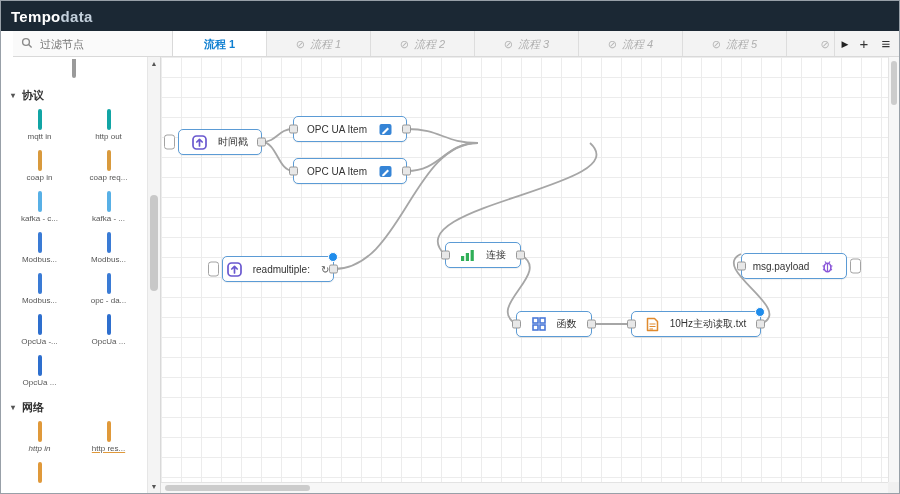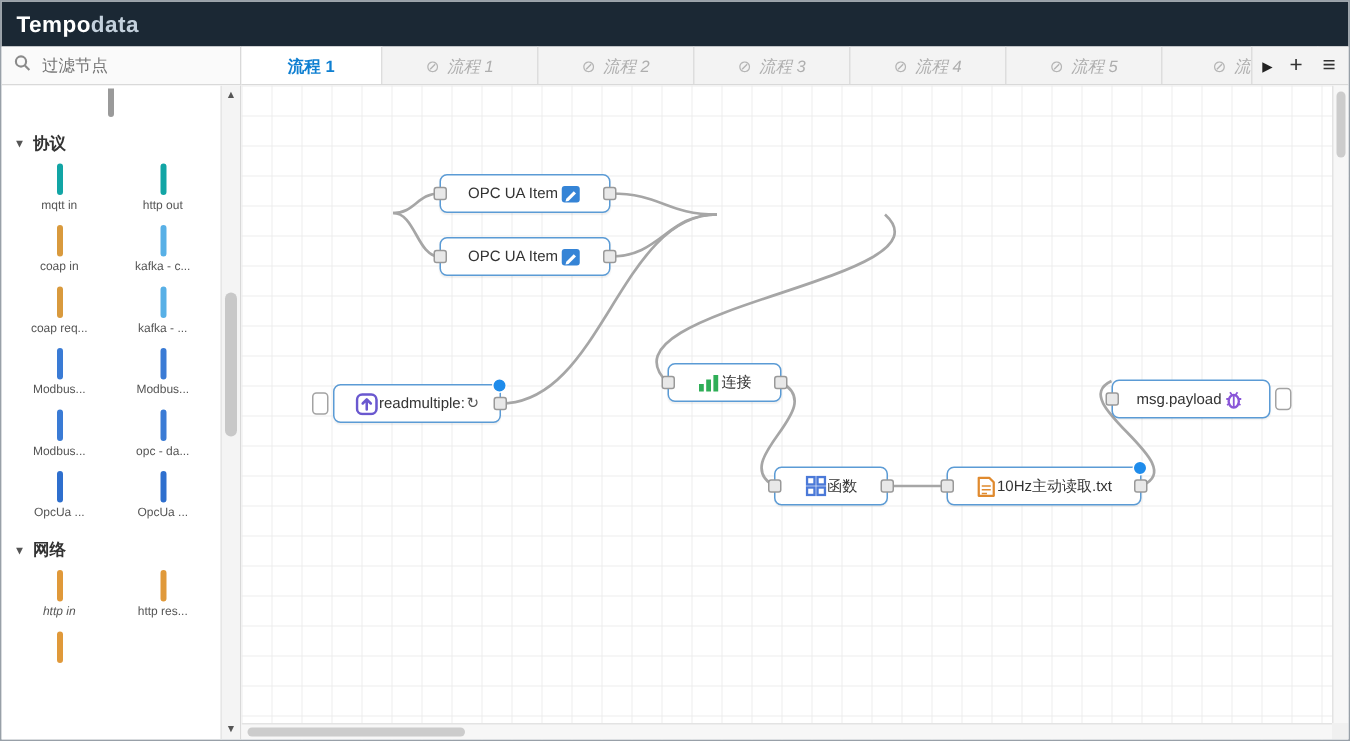--- a/index.html
+++ b/index.html
@@ -6,21 +6,21 @@
   .app{position:relative;width:900px;height:494px;font-family:"Liberation Sans",sans-serif;
        border:1px solid #98a0a8;box-sizing:border-box;overflow:hidden;background:#fff;}
 
   
   .topbar{position:absolute;left:0;top:0;right:0;height:30px;background:#1b2834;
           display:flex;align-items:center;padding-left:10px;box-sizing:border-box;}
   .brand{font-size:15px;font-weight:bold;color:#fff;letter-spacing:.3px;}
   .brand .b2{color:#c3d0dc;}
 
   
-  .subbar{position:absolute;left:0;top:30px;right:0;height:26px;display:flex;}
+  .subbar{position:absolute;left:12px;top:30px;right:0;height:26px;display:flex;}
   .search{width:160px;box-sizing:border-box;background:#fafafa;border-right:1px solid #d9d9d9;
           border-bottom:1px solid #d9d9d9;display:flex;align-items:center;gap:5px;padding:0 8px;}
   .search input{border:none;background:transparent;outline:none;font-size:11px;color:#666;width:100%;
           font-family:"Liberation Sans",sans-serif;}
   .tabbar{flex:1;background:#f3f3f3;border-bottom:1px solid #d9d9d9;display:flex;position:relative;overflow:hidden;}
   .tab{box-sizing:border-box;height:26px;display:flex;align-items:center;justify-content:center;
        font-size:11px;border-right:1px solid #ddd;padding:0 8px;white-space:nowrap;cursor:pointer;}
   .tab.active{background:#fff;color:#0e7fd1;font-weight:bold;width:94px;flex:none;}
   .tab.disabled{color:#aeaeae;font-style:italic;width:104px;flex:none;gap:5px;}
   .tab.disabled .dicon{font-style:normal;font-size:11px;color:#b5b5b5;}
@@ -52,21 +52,21 @@
 
   
   .canvas{position:absolute;left:160px;top:56px;right:0;bottom:0;background:#fff;overflow:hidden;
           background-image:linear-gradient(#ececec 1px,transparent 1px),
                            linear-gradient(90deg,#ececec 1px,transparent 1px);
           background-size:20px 20px;}
   .wires{position:absolute;left:0;top:0;}
   .wires path{fill:none;stroke:#a6a6a6;stroke-width:1.8px;}
 
   .node{position:absolute;height:26px;background:#fff;border:1.5px solid #5b9bd5;border-radius:5px;
-        box-sizing:border-box;display:flex;align-items:center;justify-content:center;gap:1px;
+        box-sizing:border-box;display:flex;align-items:center;justify-content:center;gap:11px;
         font-size:10px;color:#333;padding:0 6px;box-shadow:0 1px 1px rgba(0,0,0,.06);cursor:move;}
   .nlabel{white-space:nowrap;}
   .nicon{display:flex;align-items:center;}
   .repeat{font-size:10px;color:#555;}
   .port{position:absolute;width:9px;height:9px;background:#e8e8e8;border:1px solid #999;border-radius:2px;
         top:50%;transform:translateY(-50%);box-sizing:border-box;cursor:crosshair;}
   .port.in{left:-5px;} .port.out{right:-5px;}
   .nbtn{position:absolute;width:11px;height:15px;background:#fff;border:1.5px solid #a3a3a3;border-radius:3px;
         top:50%;transform:translateY(-50%);box-sizing:border-box;cursor:pointer;}
   .nbtn.left{left:-15px;} .nbtn.right{right:-15px;}
@@ -144,39 +144,40 @@
 
       <div class="psec">
         <span class="chev">▾</span>
         <span>协议</span>
       </div>
 
       <div class="pal-grid">
         <div class="pal-item" style="color: rgb(18, 165, 165);"><span class="pal-icon"></span><span class="pal-label">mqtt in</span></div>
         <div class="pal-item" style="color: rgb(18, 165, 165);"><span class="pal-icon"></span><span class="pal-label">http out</span></div>
         <div class="pal-item" style="color: rgb(217, 154, 61);"><span class="pal-icon"></span><span class="pal-label">coap in</span></div>
+        <div class="pal-item" style="color: rgb(217, 154, 61);"><span class="pal-icon"></span><span class="pal-label">coap req...</span></div>
         <div class="pal-item" style="color: rgb(88, 176, 230);"><span class="pal-icon"></span><span class="pal-label">kafka - c...</span></div>
-        <div class="pal-item" style="color: rgb(217, 154, 61);"><span class="pal-icon"></span><span class="pal-label">coap req...</span></div>
         <div class="pal-item" style="color: rgb(88, 176, 230);"><span class="pal-icon"></span><span class="pal-label">kafka - ...</span></div>
         <div class="pal-item" style="color: rgb(58, 123, 213);"><span class="pal-icon"></span><span class="pal-label">Modbus...</span></div>
         <div class="pal-item" style="color: rgb(58, 123, 213);"><span class="pal-icon"></span><span class="pal-label">Modbus...</span></div>
         <div class="pal-item" style="color: rgb(58, 123, 213);"><span class="pal-icon"></span><span class="pal-label">Modbus...</span></div>
         <div class="pal-item" style="color: rgb(58, 123, 213); text-align: center;"><span class="pal-icon"></span><span class="pal-label">opc - da...</span></div>
+        <div class="pal-item" style="color: rgb(46, 111, 206);"><span class="pal-icon"></span><span class="pal-label">OpcUa -...</span></div>
         <div class="pal-item" style="color: rgb(46, 111, 206);"><span class="pal-icon"></span><span class="pal-label">OpcUa ...</span></div>
         <div class="pal-item" style="color: rgb(46, 111, 206);"><span class="pal-icon"></span><span class="pal-label">OpcUa ...</span></div>
       </div>
 
       <div class="psec">
         <span class="chev">▾</span>
         <span>网络</span>
       </div>
 
       <div class="pal-grid">
         <div class="pal-item" style="color: rgb(224, 153, 58); font-style: italic;"><span class="pal-icon"></span><span class="pal-label">http in</span></div>
-        <div class="pal-item" style="color: rgb(224, 153, 58);"><span class="pal-icon"></span><span class="pal-label">http res...</span></div>
+        <div class="pal-item" style="color: rgb(224, 153, 58); text-decoration: underline;"><span class="pal-icon"></span><span class="pal-label">http res...</span></div>
         <div class="pal-item" style="color: rgb(224, 153, 58);"><span class="pal-icon"></span><span class="pal-label"></span></div>
       </div>
     </div>
 
     <div class="pal-scroll">
       <div class="ps-arrow up">▲</div>
       <div class="ps-thumb"></div>
       <div class="ps-arrow down">▼</div>
     </div>
   </div>
@@ -188,20 +189,31 @@
       <path d="M101 85 C116 85 117 114 132 114"></path>
       <path d="M246 72 C280 72 283 86 317 86"></path>
       <path d="M246 114 C280 114 283 86 317 86"></path>
       <path d="M173 212 C240 212 252 86 317 86"></path>
       <path d="M429 86 C478 130 232 148 284 198"></path>
       <path d="M360 198 C392 216 324 249 355 267"></path>
       <path d="M431 267 C446 267 455 267 470 267"></path>
       <path d="M600 267 C635 252 548 212 580 197"></path>
     </svg>
 
+    <div class="node" style="left:17px;top:72px;width:84px;">
+      <div class="nbtn left"></div>
+      <span class="nicon">
+        <svg width="15" height="15" viewBox="0 0 15 15">
+            <rect x="1" y="1" width="13" height="13" rx="3.5" fill="none" stroke="#6a58cf" stroke-width="1.7"></rect>
+            <path d="M7.5 11 V4.6 M4.8 7 L7.5 4.3 L10.2 7" fill="none" stroke="#6a58cf" stroke-width="1.7" stroke-linecap="round" stroke-linejoin="round"></path>
+          </svg>
+      </span>
+      <span class="nlabel">时间戳</span>
+      <span class="port out"></span>
+    </div>
 
     <div class="node" style="left:132px;top:59px;width:114px;">
       <span class="port in"></span>
       <span class="nlabel">OPC UA Item</span>
       <span class="nicon">
         <svg width="15" height="15" viewBox="0 0 15 15">
             <rect x="1.5" y="2" width="12" height="11" rx="2" fill="#3584d6"></rect>
             <path d="M4.5 10.5 L9.5 5.5 L11 7 L6 12 L4 12.3 Z" fill="#fff"></path>
           </svg>
       </span>

